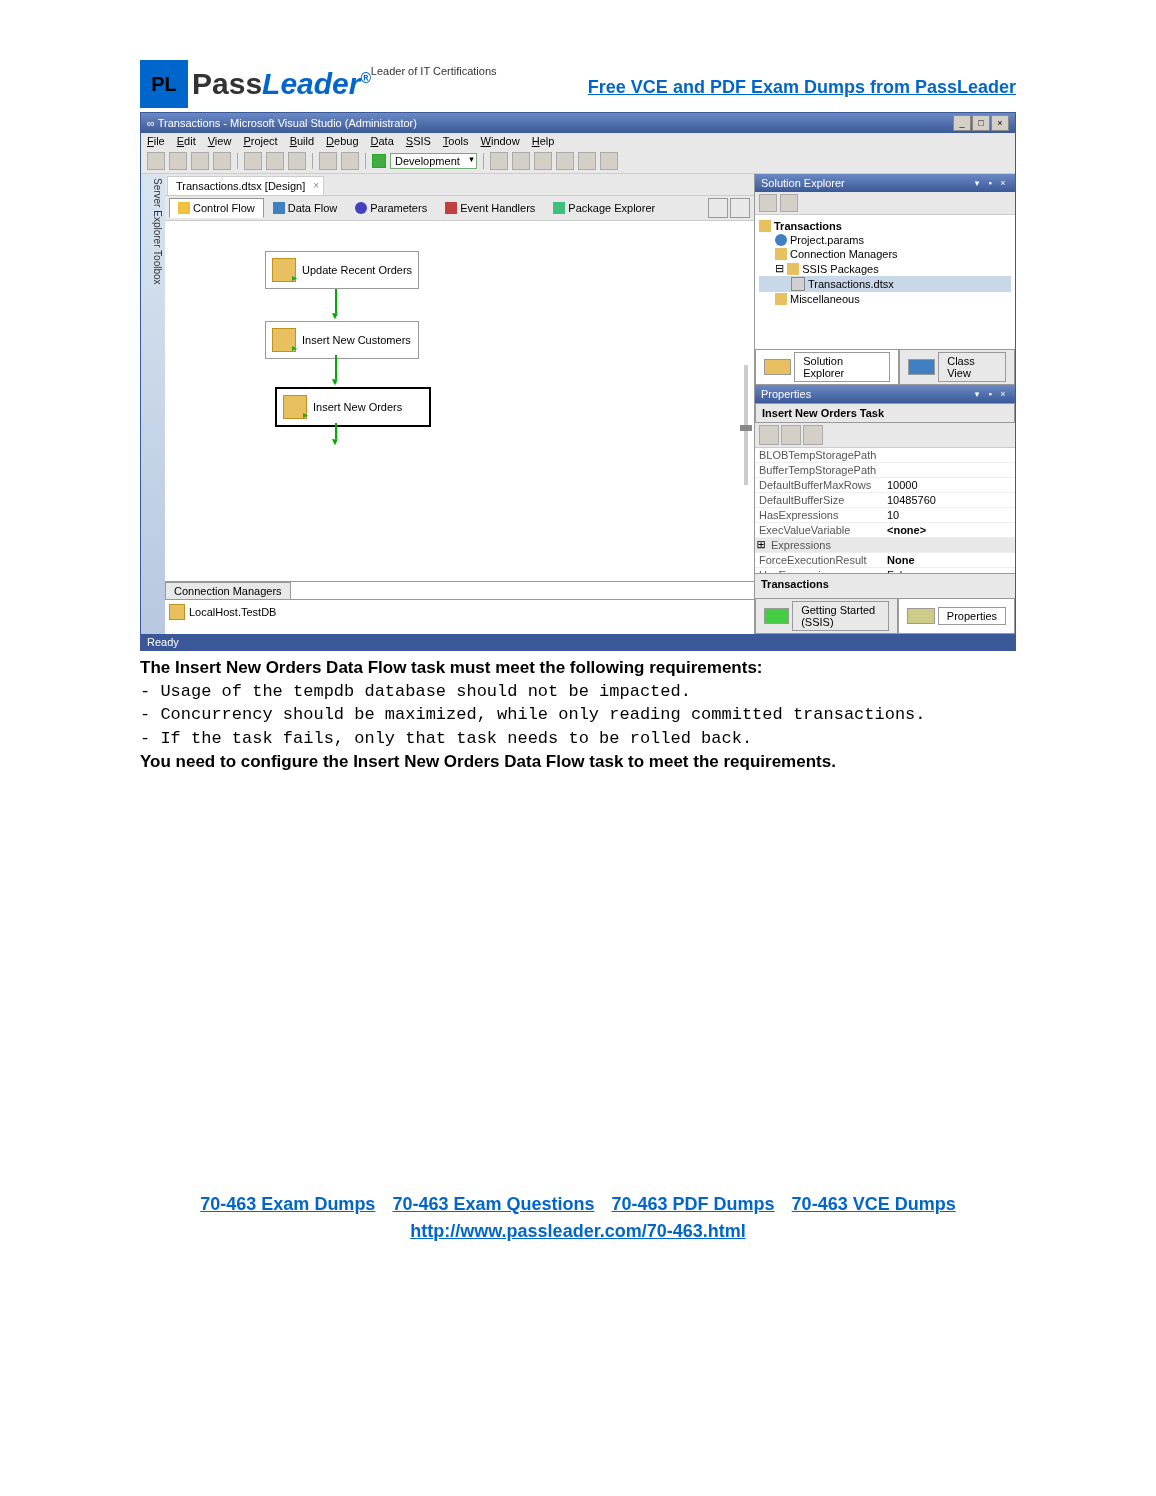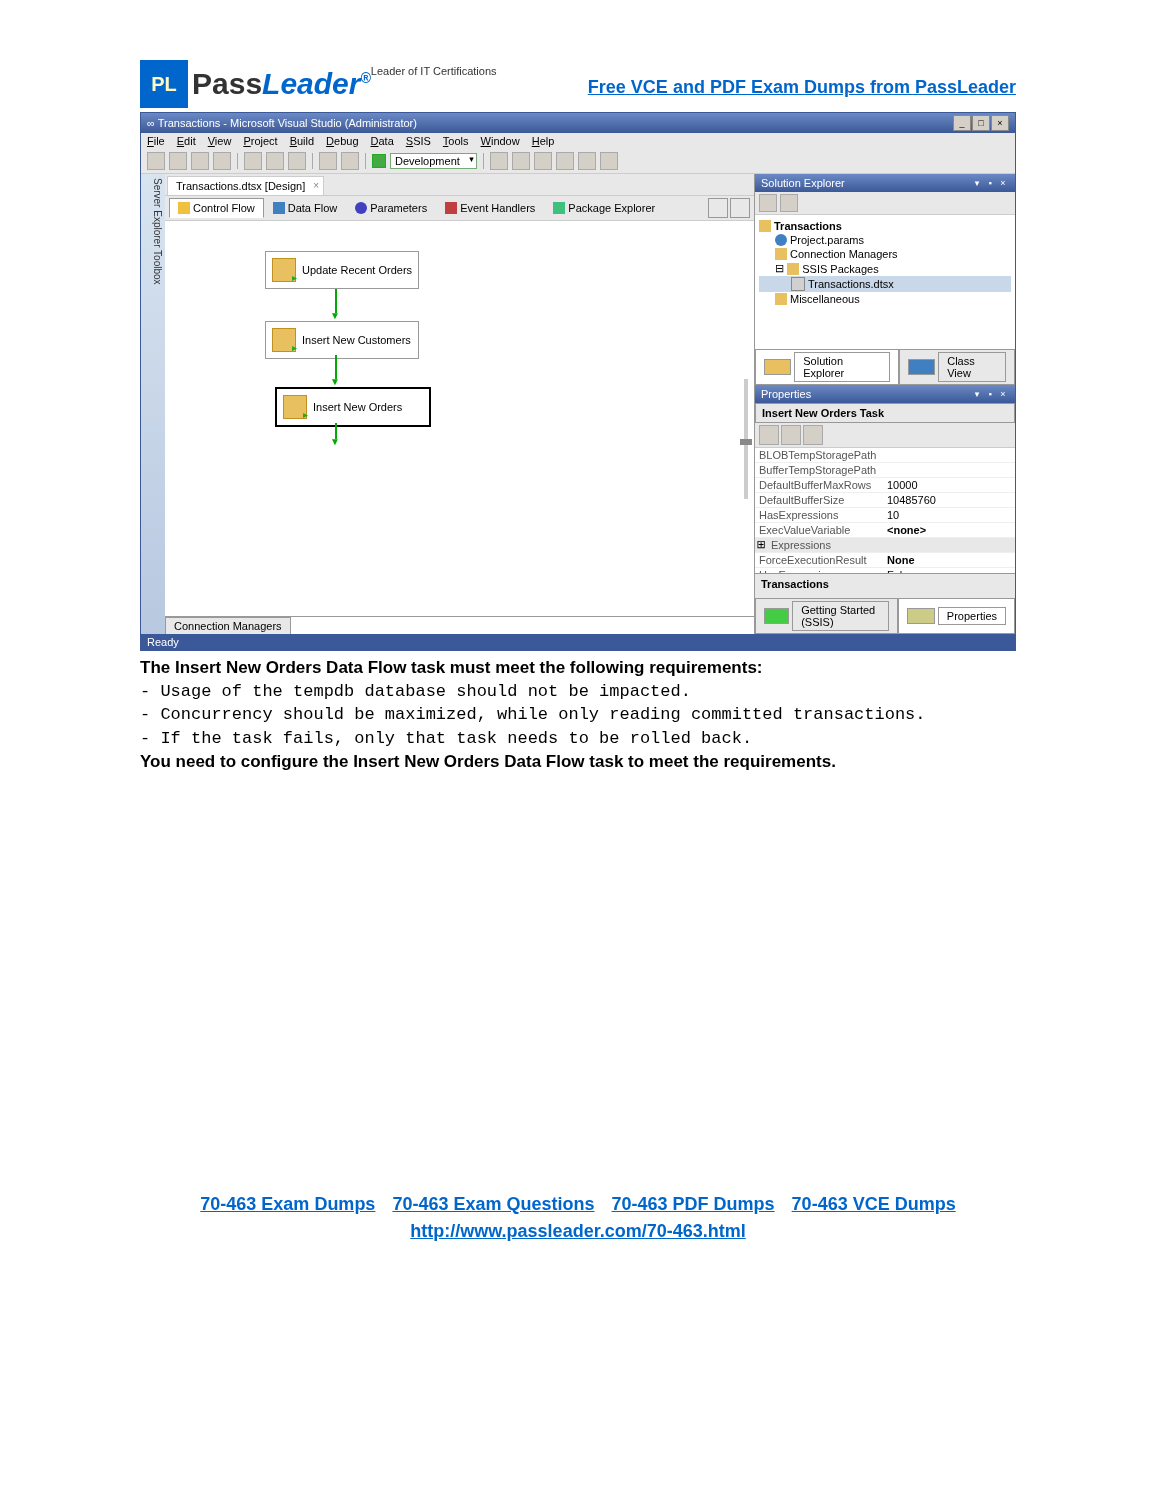--- a/index.html
+++ b/index.html
@@ -1,19 +1,19 @@
 <!DOCTYPE html>
 <html><head>
 <meta charset="utf-8">
 <style>
 body{margin:0;font-family:Arial,sans-serif;font-size:13px;background:#fff;width:1156px}
 .page{padding:60px 140px 40px 140px}
 .header{display:flex;align-items:flex-end;margin-bottom:4px}
 .logo{display:flex;align-items:center;gap:4px}
-.logo-badge{width:44px;height:44px;background:#0066cc;color:#fef9c3;font-weight:bold;font-size:20px;display:flex;align-items:center;justify-content:center;border:2px solid #0066cc}
+.logo-badge{width:44px;height:44px;background:#0066cc;color:#000000;font-weight:bold;font-size:20px;display:flex;align-items:center;justify-content:center;border:2px solid #0066cc}
 .logo-text{font-size:30px;font-weight:bold;color:#333}
 .logo-text .lead{font-style:italic;color:#0066cc}
 .logo-sub{font-size:11px;color:#333;text-align:right;margin-top:-2px}
 .logo-wrap{display:flex;flex-direction:row;margin-right:4px}
 .header-link{color:#0066cc;text-decoration:underline;font-size:18px;font-weight:bold;margin-left:auto;margin-bottom:10px}
 .regmark{font-size:14px;vertical-align:super;color:#0066cc;font-style:italic}
 .vs-window{border:1px solid #3b5998;background:#f0f0f0;font-size:11px;font-family:Tahoma,sans-serif;color:#000}
 .vs-title{background:linear-gradient(#6b89c4,#3b5998);color:#fff;padding:2px 6px;display:flex;align-items:center;justify-content:space-between;font-size:11px}
 .vs-title-btns span{display:inline-block;width:16px;height:14px;background:#d4d0c8;border:1px solid #888;margin-left:1px;font-size:9px;text-align:center;line-height:14px;color:#000}
 .vs-menu{background:#e8e8e8;padding:2px 6px;display:flex;gap:12px;font-size:11px}
@@ -199,20 +199,26 @@
           <div class="arrow" style="top:134px;left:170px;height:24px"></div>
           <div class="task selected" style="top:166px;left:110px">
             <span class="task-ico"></span>
             <span>Insert New Orders</span>
           </div>
           <div class="arrow" style="top:202px;left:170px;height:16px"></div>
           <div class="slider"></div>
         </div>
         <div class="cm-panel">
           <div class="cm-tab">Connection Managers</div>
+          <div class="cm-body">
+            <div class="cm-item">
+              <span class="cm-ico"></span>
+              <span>LocalHost.TestDB</span>
+            </div>
+          </div>
         </div>
       </div>
       <div class="vs-right">
         <div class="panel-title">
           <span>Solution Explorer</span>
           <span class="pbtns"><span>▾</span><span>▪</span><span>×</span></span>
         </div>
         <div class="panel-tb">
           <span></span>
           <span></span>

